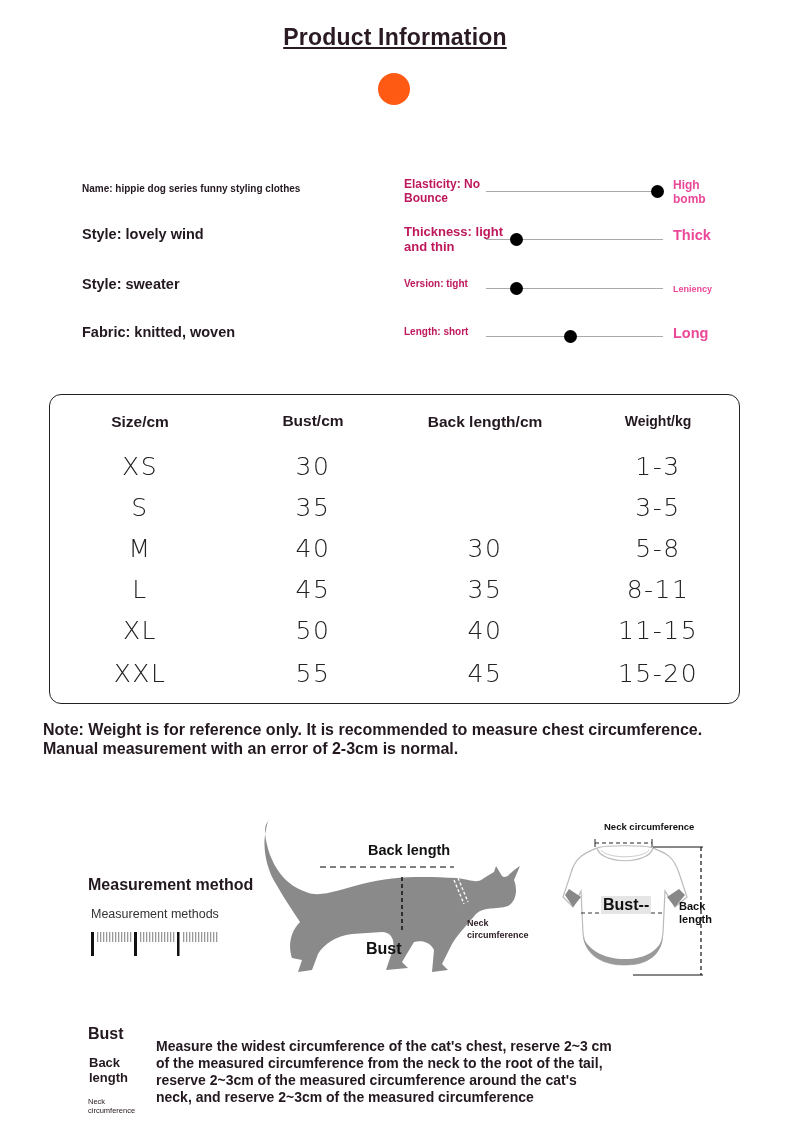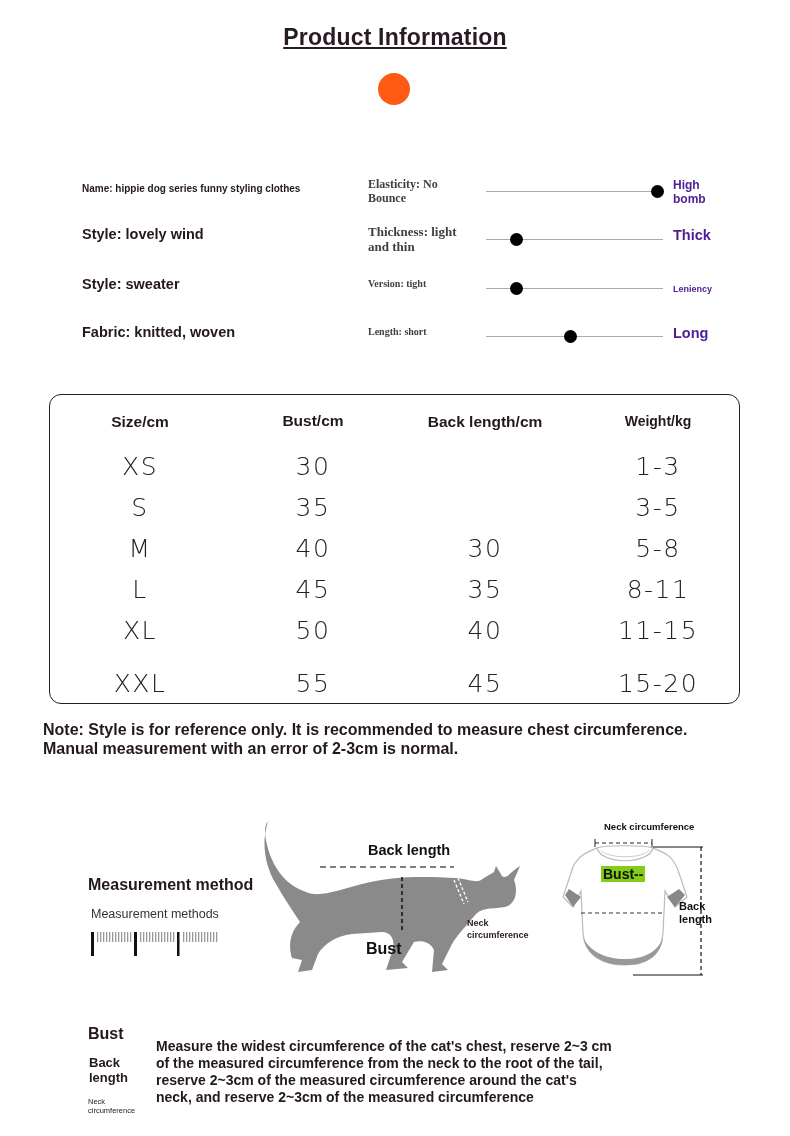--- a/index.html
+++ b/index.html
@@ -7,25 +7,25 @@
   body { position: relative; font-family: "Liberation Sans", "DejaVu Sans", sans-serif; color: #231820; }
 
   .abs { position: absolute; }
   .title { left: 0; width: 790px; top: 24px; text-align: center; font-size: 23px; font-weight: bold; color: #2a1a24; letter-spacing: 0.2px; text-decoration: underline; }
   .dot-accent { left: 378px; top: 73px; width: 32px; height: 32px; border-radius: 50%; }
 
   .attr-left { left: 82px; font-weight: bold; color: #231820; white-space: nowrap; }
   .attr-left.small { font-size: 10px; }
   .attr-left.normal { font-size: 14.5px; }
 
-  .slider-label { left: 368px; font-weight: bold; font-size: 12px; line-height: 14px; color: #404040; width: 100px; font-family: Liberation Serif, serif; }
+  .slider-label { left: 404px; font-weight: bold; font-size: 12px; line-height: 14px; color: #be185d; width: 100px; }
   .slider-label.big { font-size: 10px; }
   .slider-track { left: 486px; width: 177px; height: 1px; background: #aaaaaa; }
   .slider-knob { width: 13px; height: 13px; border-radius: 50%; background: #000; margin-left: -6.5px; margin-top: -6px; }
-  .slider-end { left: 673px; font-weight: bold; color: #4c1d95; font-size: 12px; line-height: 14px; }
+  .slider-end { left: 673px; font-weight: bold; color: #ec4899; font-size: 12px; line-height: 14px; }
   .slider-end.big { font-size: 14.5px; }
   .slider-end.tiny { font-size: 9px; }
 
   .size-table { left: 49px; top: 394px; width: 691px; height: 310px; border: 1.5px solid #222; border-radius: 12px; }
   .th { font-weight: bold; font-size: 15.5px; color: #231820; text-align: center; }
   .td { font-size: 25px; color: #222; text-align: center; letter-spacing: 1.5px; font-family: "DejaVu Sans", sans-serif; font-weight: 300; }
   .row { position: absolute; left: 0; width: 100%; height: 41px; }
   .col1 { position: absolute; left: 40px; width: 100px; }
   .col2 { position: absolute; left: 213px; width: 100px; }
   .col3 { position: absolute; left: 350px; width: 170px; }
@@ -110,30 +110,30 @@
     <div class="col2 td">45</div>
     <div class="col3 td">35</div>
     <div class="col4 td">8-11</div>
   </div>
   <div class="row" style="top:221px;">
     <div class="col1 td">XL</div>
     <div class="col2 td">50</div>
     <div class="col3 td">40</div>
     <div class="col4 td">11-15</div>
   </div>
-  <div class="row" style="top:274px;">
+  <div class="row" style="top:264px;">
     <div class="col1 td">XXL</div>
     <div class="col2 td">55</div>
     <div class="col3 td">45</div>
     <div class="col4 td">15-20</div>
   </div>
 </div>
 
 <div class="abs note">
-  <div>Note: Style is for reference only. It is recommended to measure chest circumference.</div>
+  <div>Note: Weight is for reference only. It is recommended to measure chest circumference.</div>
   <div>Manual measurement with an error of 2-3cm is normal.</div>
 </div>
 
 <div class="abs mm-title">Measurement method</div>
 <div class="abs mm-sub">Measurement methods</div>
 <svg class="abs ruler" viewBox="0 0 130 26">
   <rect x="0" y="2" width="3" height="24" fill="#111"></rect>
   <rect x="43" y="2" width="3" height="24" fill="#111"></rect>
   <rect x="86" y="2" width="2.5" height="24" fill="#111"></rect>
   <g fill="#999">
@@ -206,19 +206,19 @@
   <path d="M 46 35 C 52 44, 88 44, 94 35" fill="none" stroke="#ccc" stroke-width="1"></path>
   <path d="M 10 80 L 18 92 L 26 82 L 14 74 Z" fill="#888"></path>
   <path d="M 130 80 L 120 92 L 112 82 L 124 74 Z" fill="#888"></path>
   <path d="M 28 122 C 32 142, 50 150, 70 150 C 90 150, 106 142, 108 122 C 104 136, 90 144, 70 144 C 50 144, 34 136, 28 122 Z" fill="#999"></path>
   <line x1="98" y1="32" x2="148" y2="32" stroke="#111" stroke-width="1"></line>
   <line x1="78" y1="160" x2="148" y2="160" stroke="#111" stroke-width="1"></line>
   <line x1="146" y1="32" x2="146" y2="160" stroke="#111" stroke-width="1.2" stroke-dasharray="4,3"></line>
   <line x1="26" y1="98" x2="110" y2="98" stroke="#333" stroke-width="1" stroke-dasharray="4,3"></line>
 </svg>
 <div class="abs lbl" style="left:604px; top:821px; font-size:9.5px; color:#111;">Neck circumference</div>
-<div class="abs lbl" style="left:601px; top:866px; font-size:14px; color:#111; background:#84cc16; padding:0 2px;">Bust--</div>
+<div class="abs lbl" style="left:601px; top:896px; font-size:16px; color:#111; background:#e5e5e5; padding:0 2px;">Bust--</div>
 <div class="abs lbl" style="left:679px; top:900px; font-size:11px; line-height:13px; width:44px; white-space:normal; color:#111;">Back length</div>
 
 <div class="abs legend-bust">Bust</div>
 <div class="abs legend-back" style="width:50px;">Back length</div>
 <div class="abs legend-neck" style="width:55px;">Neck circumference</div>
 <div class="abs desc">Measure the widest circumference of the cat's chest, reserve 2~3 cm of the measured circumference from the neck to the root of the tail, reserve 2~3cm of the measured circumference around the cat's neck, and reserve 2~3cm of the measured circumference</div>
 
 </body></html>

